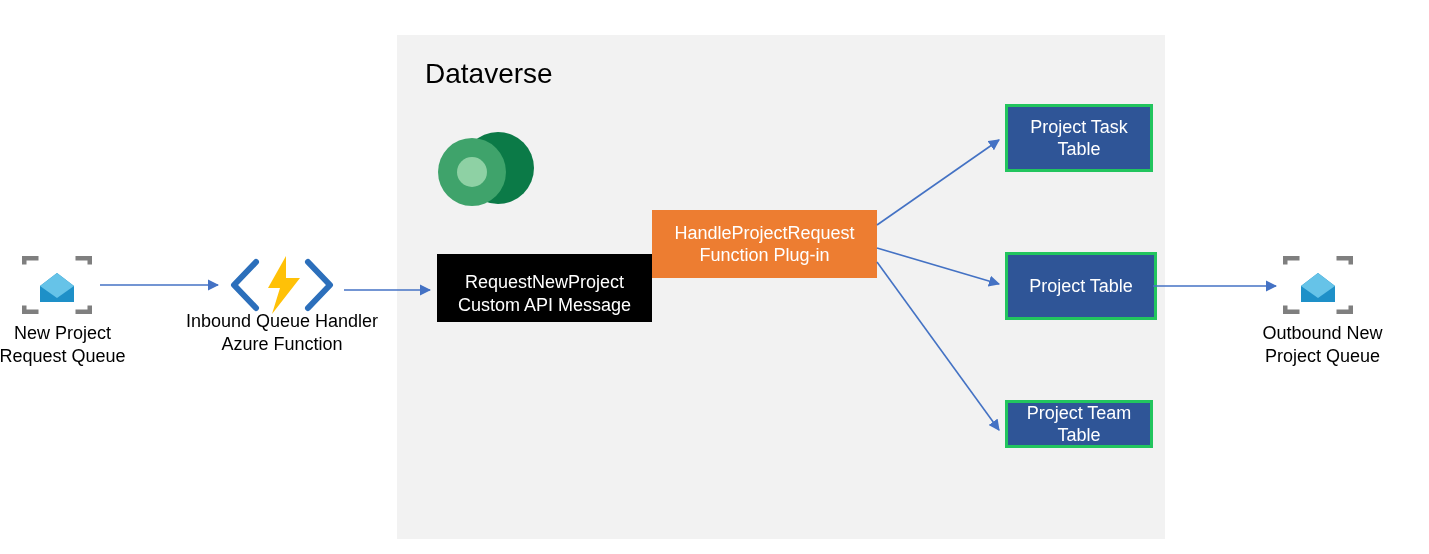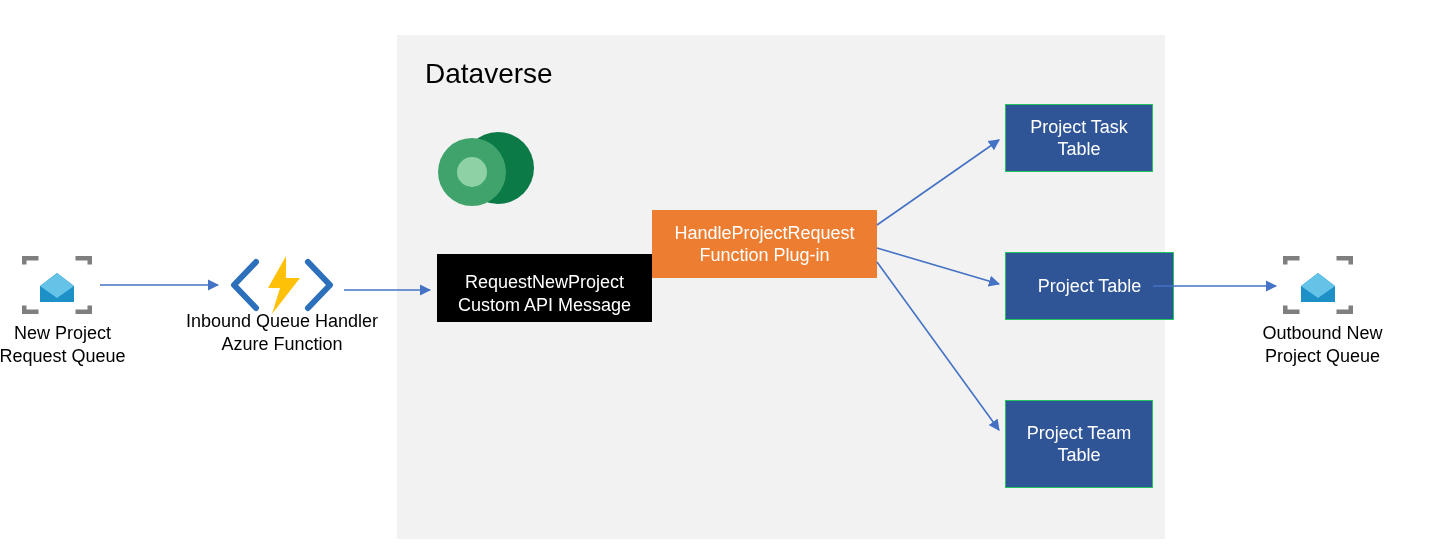--- a/index.html
+++ b/index.html
@@ -25,21 +25,21 @@
     justify-content: center;
     text-align: center;
     color: #fff;
     font-size: 18px;
     line-height: 1.25;
     padding: 6px 10px;
     box-sizing: border-box;
   }
   .box.black { background: #000000; }
   .box.orange { background: #ED7D31; }
-  .box.blue { background: #2F5597; border: 1px solid #22c55e; }
+  .box.blue { background: #2F5597; border: 3px solid #22c55e; }
   .dataverse-bg {
     position: absolute;
     background: #F2F2F2;
   }
   .dv-title {
     position: absolute;
     font-size: 28px;
     color: #000;
   }
   svg.overlay {
@@ -81,25 +81,25 @@
 </div>
 
 <div class="box orange" style="left:652px; top:210px; width:225px; height:68px;">
   <span>HandleProjectRequest Function Plug-in</span>
 </div>
 
 <div class="box blue" style="left:1005px; top:104px; width:148px; height:68px;">
   <span>Project Task Table</span>
 </div>
 
-<div class="box blue" style="left:1005px; top:252px; width:169px; height:68px;">
+<div class="box blue" style="left:1005px; top:252px; width:152px; height:68px;">
   <span>Project Table</span>
 </div>
 
-<div class="box blue" style="left:1005px; top:400px; width:148px; height:88px;">
+<div class="box blue" style="left:1005px; top:400px; width:148px; height:48px;">
   <span>Project Team Table</span>
 </div>
 
 <svg style="position:absolute; left:1283px; top:256px; width:70px; height:58px;" viewBox="0 0 70 58">
   <path d="M2 6 L2 2 L14 2 M56 2 L68 2 L68 6 M2 52 L2 56 L14 56 M56 56 L68 56 L68 52" stroke="#7F7F7F" stroke-width="5" fill="none" stroke-linecap="square"></path>
   <polygon points="18,30 35,17 52,30 52,46 18,46" fill="#1E90C8"></polygon>
   <polygon points="18,30 35,42 52,30 35,17" fill="#66C3E8"></polygon>
 </svg>
 <div class="node-label" style="position:absolute; left:1255px; top:322px; width:135px;">Outbound New Project Queue</div>
 

